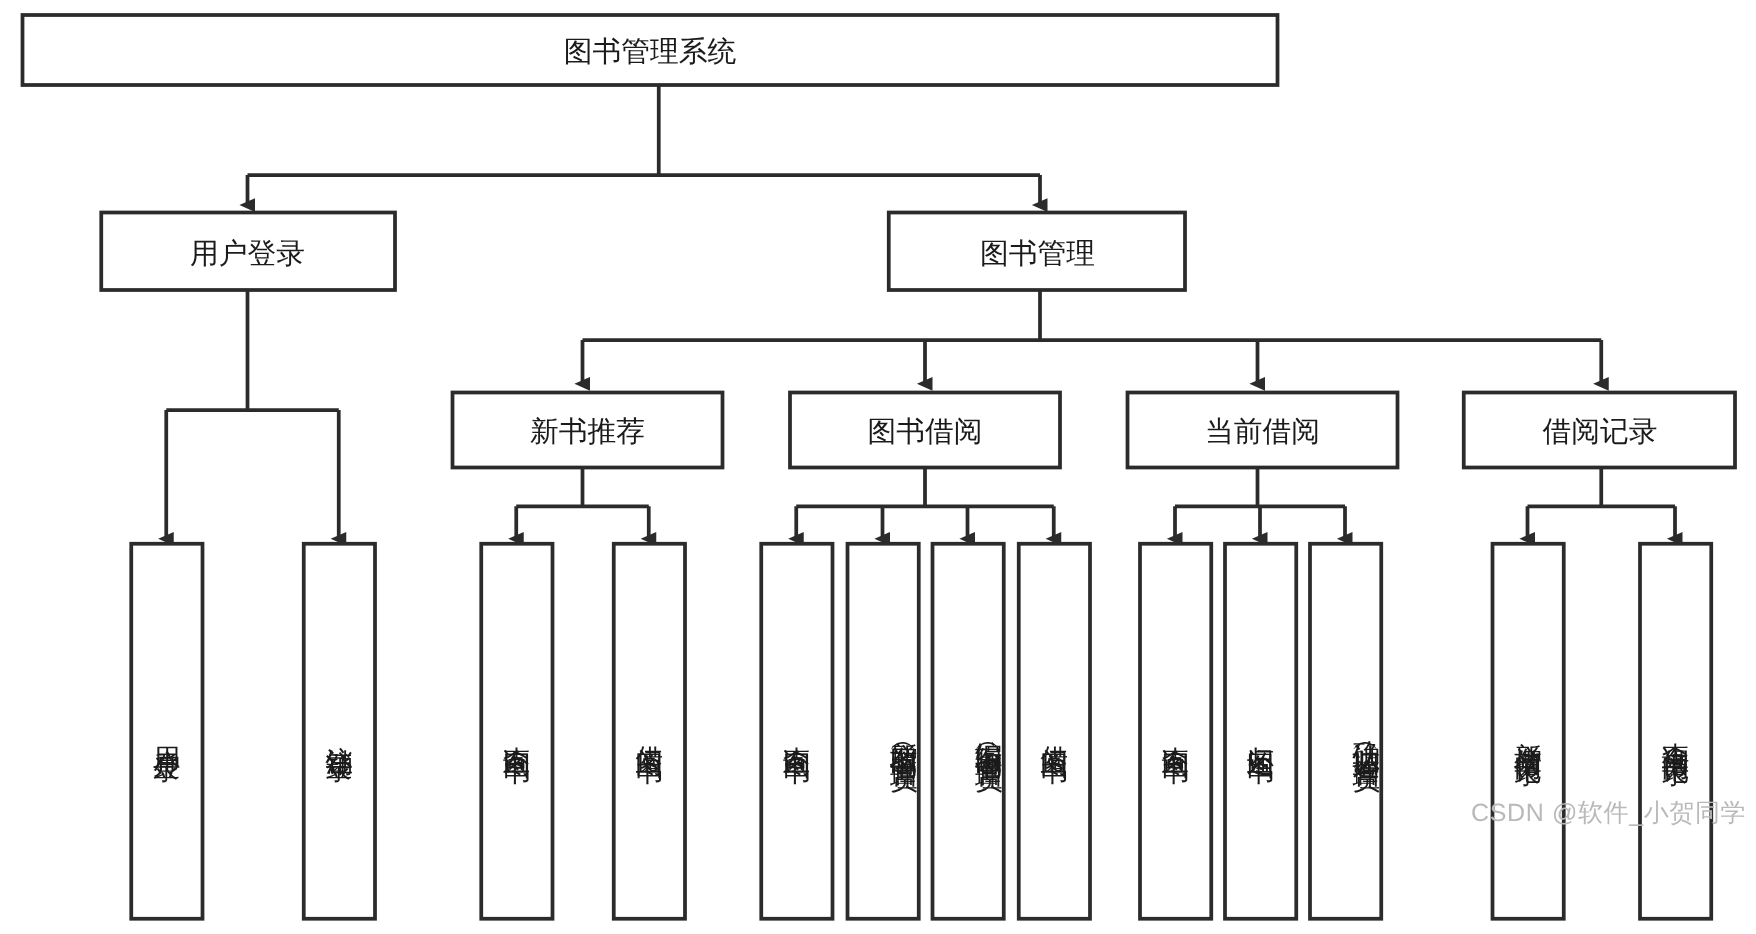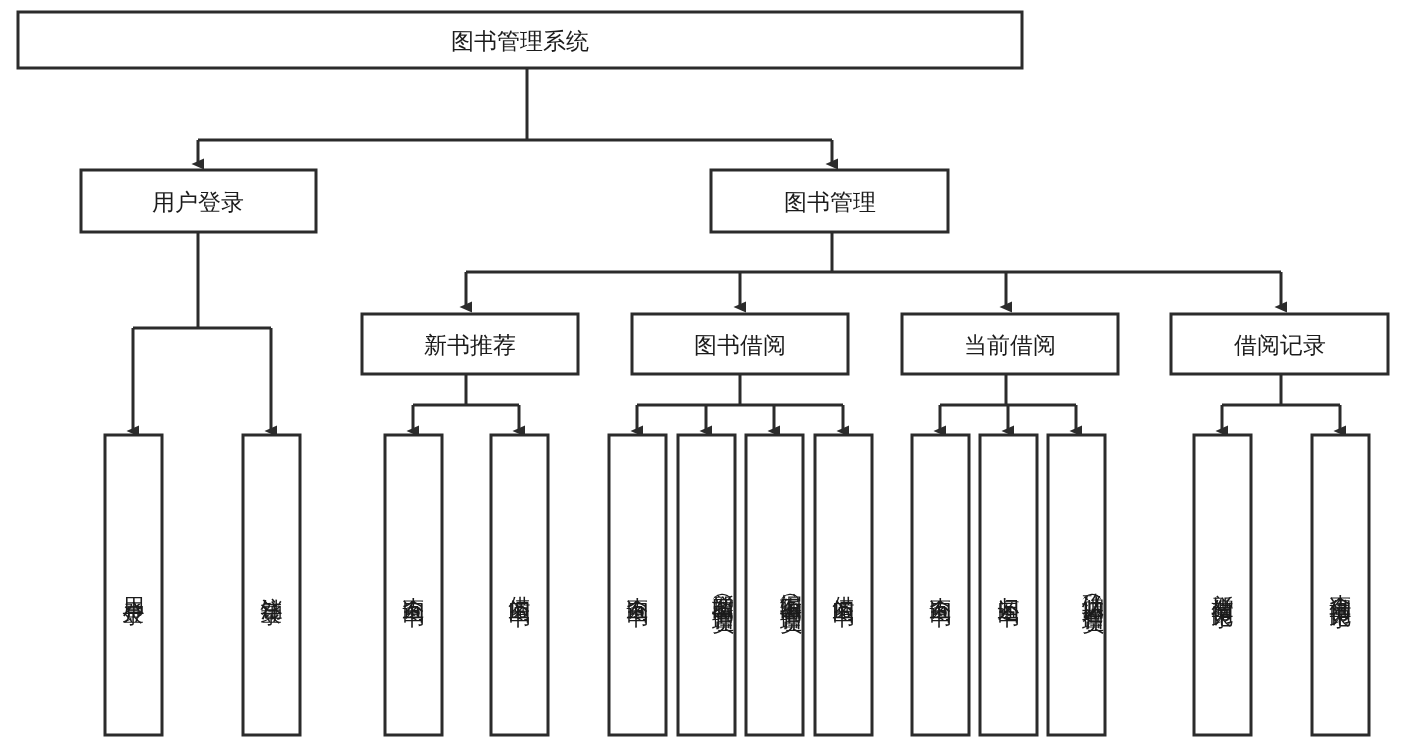--- a/index.html
+++ b/index.html
@@ -204,14 +204,15 @@
   <div class="vlabel" style="left:746px; top:435px; width:57px; height:300px; align-items:flex-start; padding-top:6px; box-sizing:border-box;">编辑图书（管理员）</div>
   <div class="vlabel" style="left:815px; top:435px; width:57px; height:300px;">借阅图书</div>
 
   <div class="vlabel" style="left:912px; top:435px; width:57px; height:300px;">查询图书</div>
   <div class="vlabel" style="left:980px; top:435px; width:57px; height:300px;">归还图书</div>
   <div class="vlabel" style="left:1048px; top:435px; width:57px; height:300px; align-items:flex-start; padding-top:6px; box-sizing:border-box;">确认归还（管理员）</div>
 
   <div class="vlabel" style="left:1194px; top:435px; width:57px; height:300px;">新增借阅记录</div>
   <div class="vlabel" style="left:1312px; top:435px; width:57px; height:300px;">查询借阅记录</div>
 
+  <div class="watermark">CSDN @软件_小贺同学</div>
 
 </div>
 
 </body></html>

